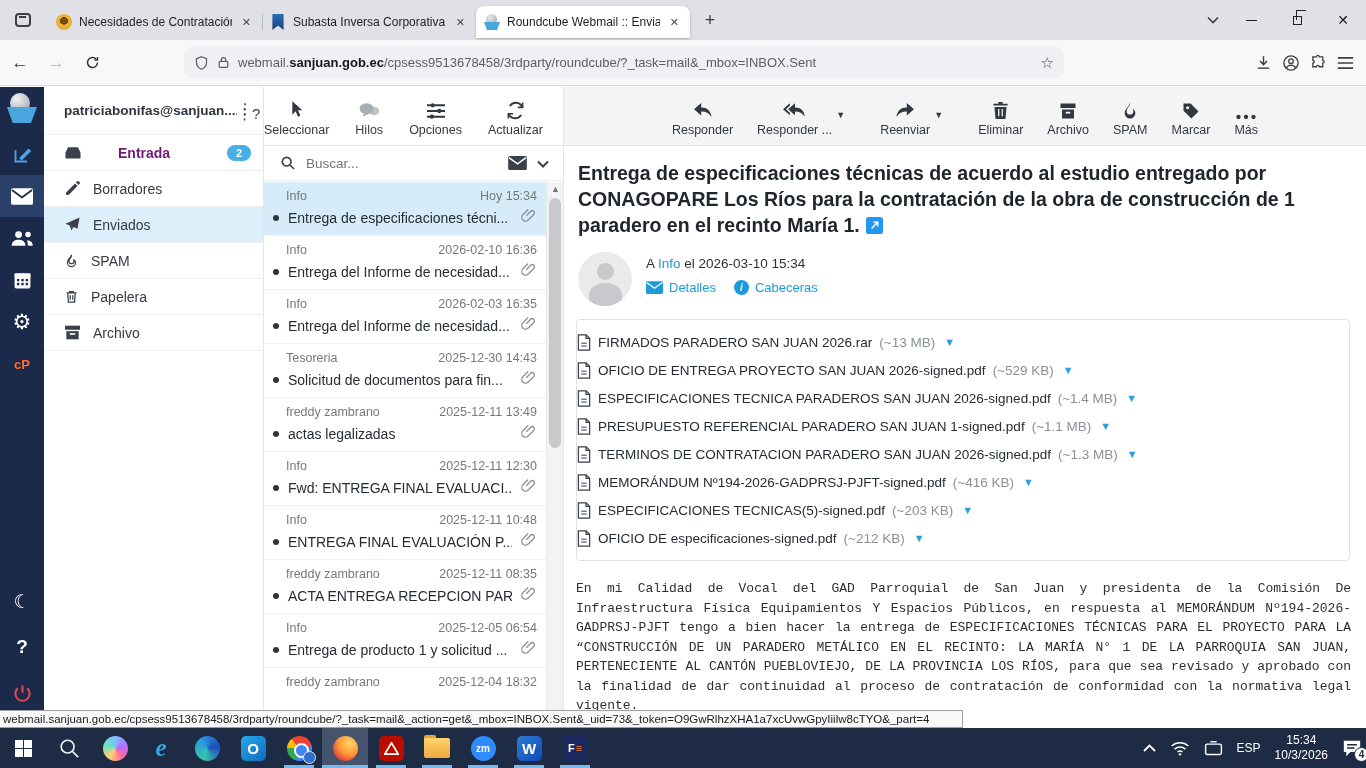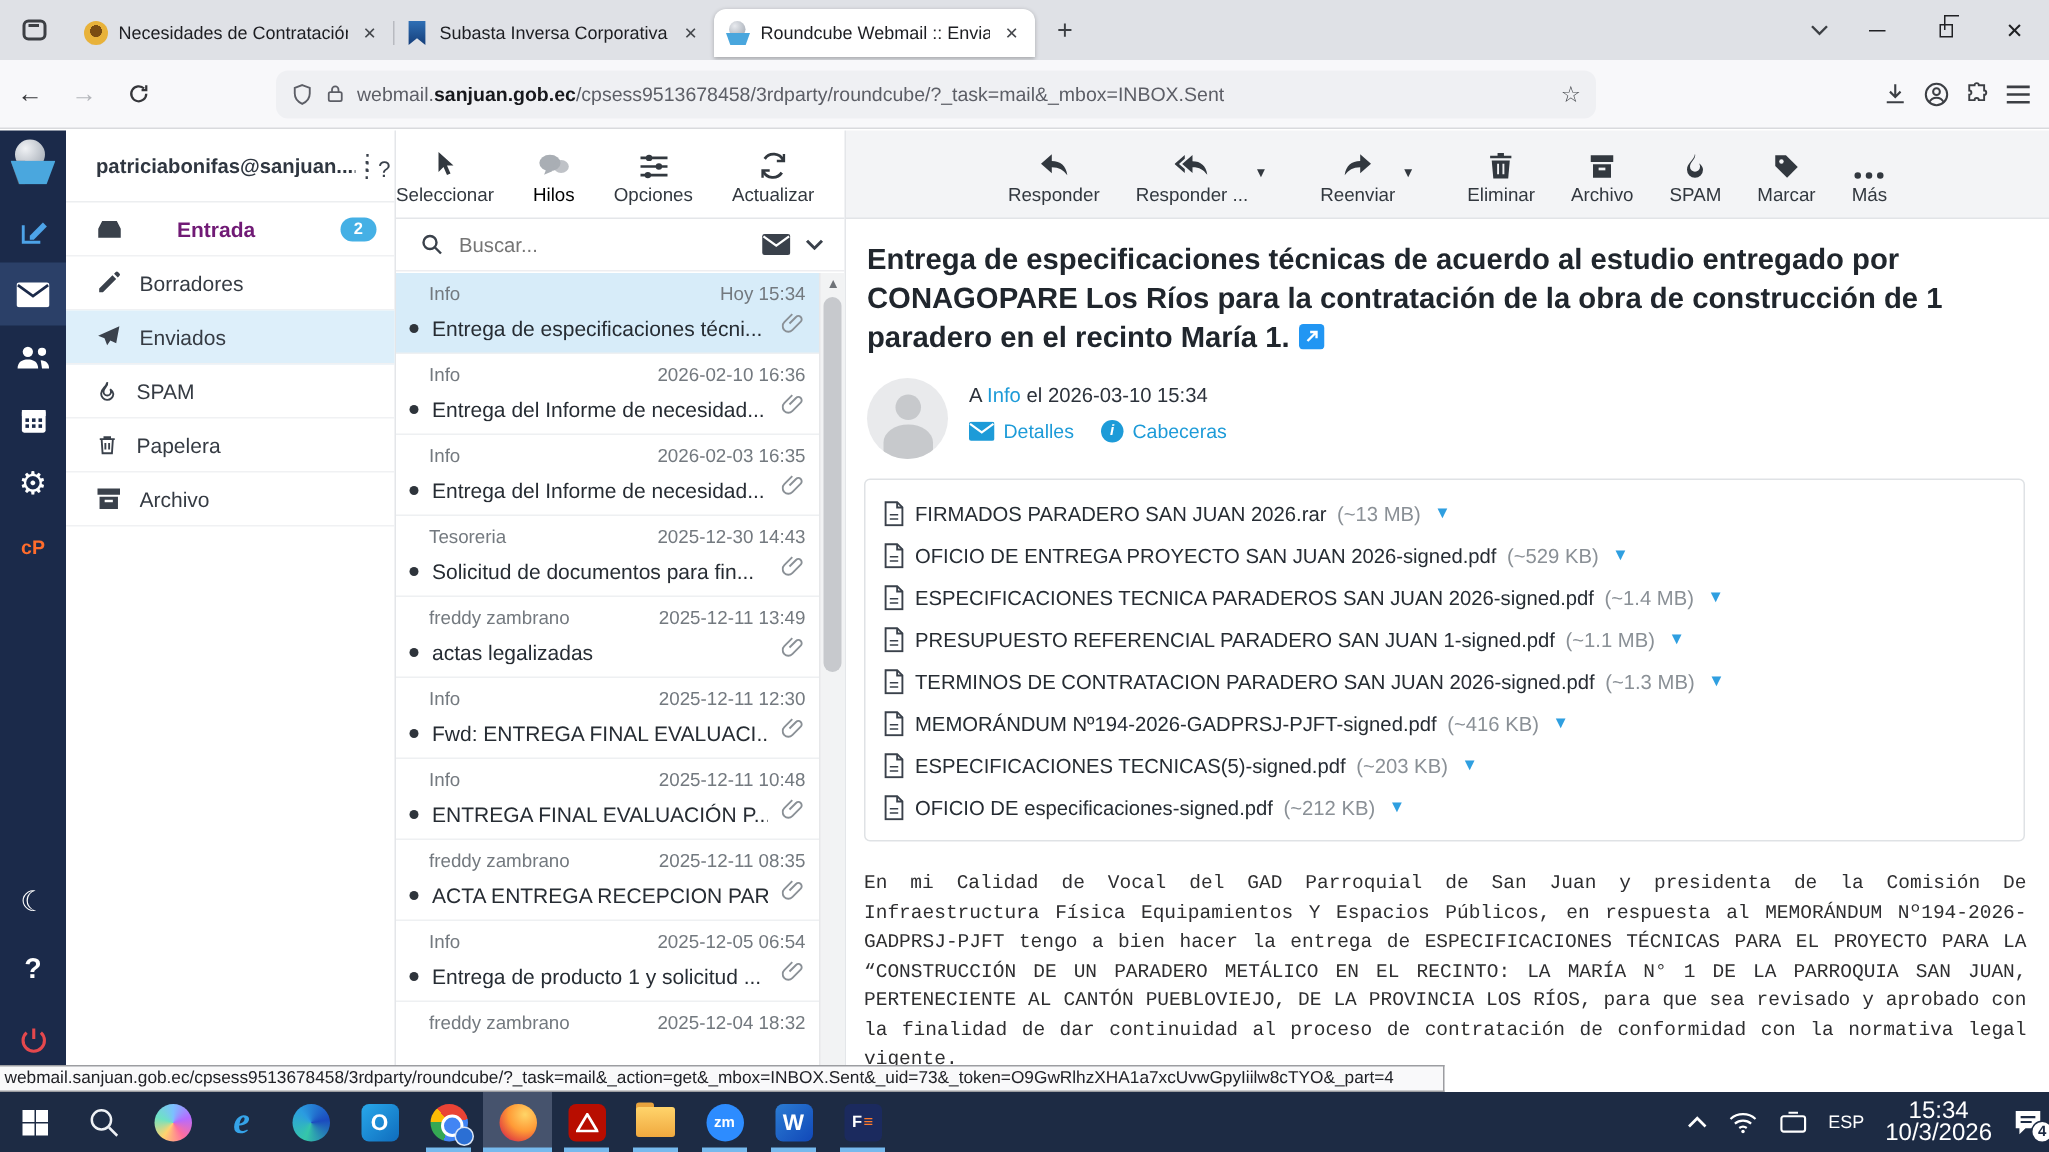--- a/index.html
+++ b/index.html
@@ -70,21 +70,21 @@
   .folder .ficon { color:#3a414b; display:flex; }
   .folder .flabel { flex:1; white-space:nowrap; overflow:hidden; }
   .folder.inbox .flabel { font-weight:700; color:#701a75;padding-left:24px; }
   .badge { background:#45b0e5; color:#fff; font-size:11px; font-weight:700; border-radius:9px; padding:2px 9px; }
 
   
   .listcol { position:absolute; left:264px; top:0; width:300px; height:641px; background:#fff; border-right:1px solid #e4e6e9; }
   .list-toolbar { height:59px; border-bottom:1px solid #e4e6e9; display:flex; align-items:center; gap:26px; padding-top:2px; }
   .tbtn { display:flex; flex-direction:column; align-items:center; gap:3px; color:#32383f; font-size:12.5px; }
   .tbtn .ticon { height:22px; display:flex; align-items:flex-end; color:#32383f; }
-  .tbtn.disabled, .tbtn.disabled .ticon { color:#000000; }
+  .tbtn.disabled, .tbtn.disabled .ticon { color:#404040; }
   .searchrow { height:35px; display:flex; align-items:center; padding:0 14px 0 16px; border-bottom:1px solid #ededf0; gap:10px; }
   .search-ph { color:#8a9097; font-size:13.5px; flex:1; border:0; background:transparent; outline:none; font-family:inherit; }
   .searchrow .envico, .searchrow .magico { color:#3a414b; display:flex; }
   .chev { color:#3a414b; }
 
   .list-rows { position:absolute; left:0; top:95px; width:283px; bottom:0; overflow:hidden; }
   .msg-row { height:54px; border-bottom:1px solid #eef0f2; padding:7px 10px 0 22px; position:relative; }
   .msg-row.selected { background:#d7ecf9; }
   .msg-l1 { display:flex; font-size:12.5px; color:#73797f; }
   .msg-date { margin-left:auto; }
@@ -114,21 +114,21 @@
   .avatar { width:54px; height:54px; border-radius:50%; background:#e9eaec; position:relative; overflow:hidden; flex:0 0 54px; }
   .avatar .head { position:absolute; left:19px; top:11px; width:17px; height:17px; border-radius:50%; background:#c7c9cc; }
   .avatar .bod { position:absolute; left:11px; top:31px; width:33px; height:24px; border-radius:50% 50% 0 0; background:#c7c9cc; }
   .sender-info { padding-top:4px; }
   .sender-line { font-size:13.5px; color:#2b313a; }
   .sender-line a { color:#1d9bd8; text-decoration:none; }
   .sender-links { display:flex; gap:18px; margin-top:9px; align-items:center; }
   .slink { display:flex; align-items:center; gap:6px; color:#1d9bd8; font-size:13px; }
   .icircle { width:15px; height:15px; border-radius:50%; background:#1d9bd8; color:#fff; font-size:10px; font-weight:700; font-style:italic; display:flex; align-items:center; justify-content:center; }
 
-  .att-box { margin:13px 16px 0 12px; border:1px solid #dfe2e5; border-radius:4px; padding:8px 12px; display:flex; flex-wrap:wrap; }
+  .att-box { margin:13px 16px 0 12px; border:1px solid #dfe2e5; border-radius:4px; padding:8px 0; display:flex; flex-wrap:wrap; }
   .att-row { display:flex; align-items:center; gap:7px; height:28px; width:100%; }
   .att-row.inline { width:auto; margin-right:26px; }
   .att-file { color:#3a414b; display:flex; }
   .att-name { font-size:13.5px; color:#262c33; }
   .att-size { font-size:13.5px; color:#8a9096; }
   .att-caret { color:#2f9fe0; font-size:11px; margin-left:2px; }
 
   .mail-body { margin:18px 16px 0 12px; font-family:"Liberation Mono","DejaVu Sans Mono",monospace; font-size:13px; line-height:19.5px; color:#2e2e30; text-align:justify; width:775px; }
 
   
@@ -157,21 +157,21 @@
   .folder-ico { width:26px; height:20px; position:relative; }
   .folder-ico::before { content:""; position:absolute; left:0; top:-3px; width:12px; height:6px; background:#e8a33d; border-radius:2px 2px 0 0; }
   .folder-ico::after { content:""; position:absolute; inset:0; background:linear-gradient(180deg,#ffd46b,#f0a93f); border-radius:2px; }
   .zoomapp { background:#2d8cff; color:#fff; font-size:10px; font-weight:700; display:flex; align-items:center; justify-content:center; }
   .wordapp { width:25px; height:25px; border-radius:5px; background:linear-gradient(135deg,#2b7cd3,#1148b8); color:#fff; font-weight:700; font-size:15px; display:flex; align-items:center; justify-content:center; }
   .firmaec { width:25px; height:25px; border-radius:4px; background:#1b2a5e; color:#fff; font-weight:700; font-size:11px; display:flex; align-items:center; justify-content:center; gap:1px; }
   .firmaec .lines { color:#ff7b2c; font-size:11px; }
   .tray { margin-left:auto; display:flex; align-items:center; gap:14px; padding-right:4px; color:#fff; }
   .tray .t-ico { display:flex; }
   .lang { font-size:12px; }
-  .clock { font-size:16px; text-align:center; line-height:15px; }
+  .clock { font-size:12px; text-align:center; line-height:15px; }
   .notif { position:relative; }
   .notif .nbadge { position:absolute; right:-7px; bottom:-5px; width:15px; height:15px; border-radius:50%; background:#fff; border:1px solid #1d2b44; color:#1d2b44; font-size:10px; font-weight:700; display:flex; align-items:center; justify-content:center; }
 </style>
 </head>
 <body>
 
 <div id="screen">
 
   <div class="tabstrip">
     <div class="ffview">

